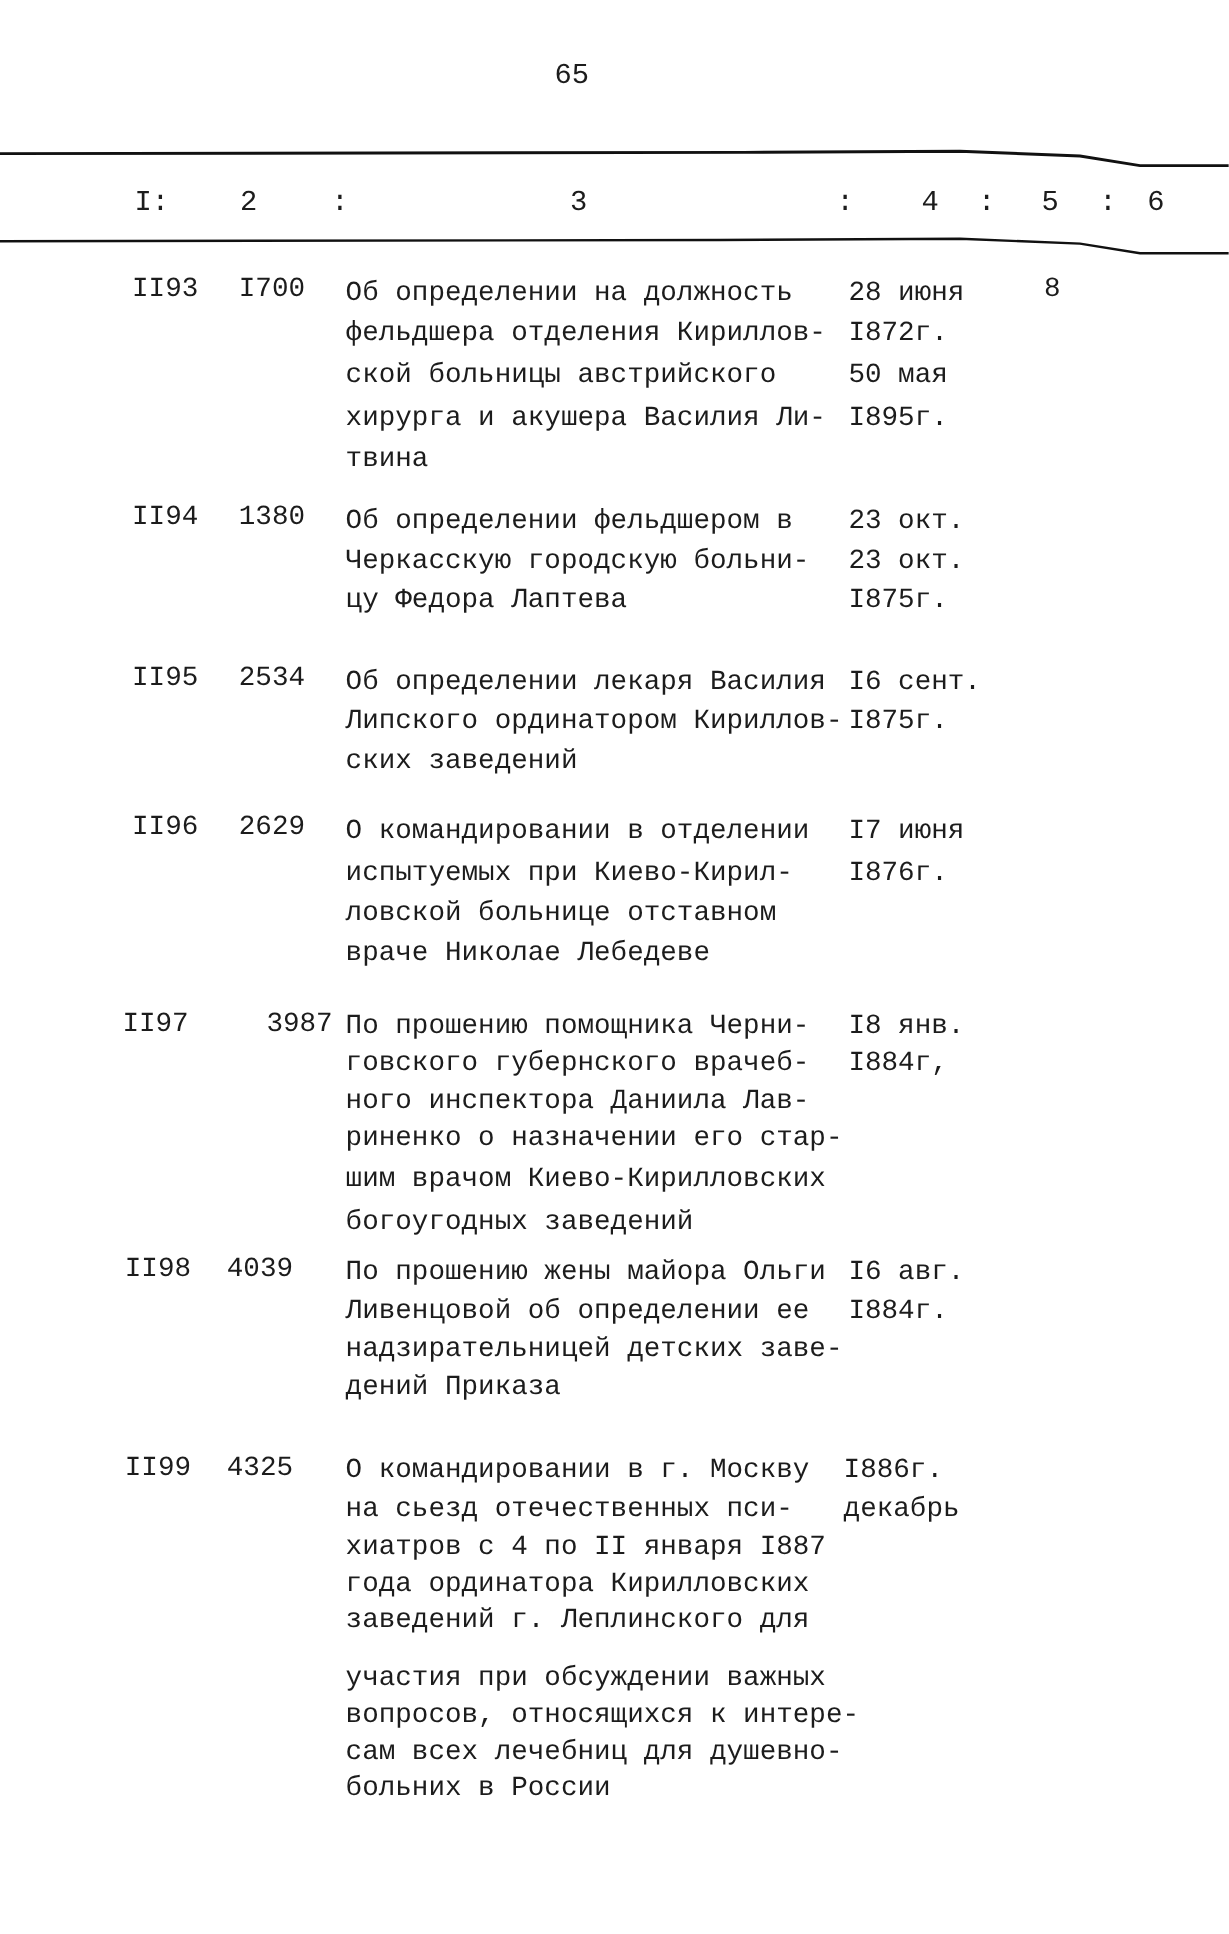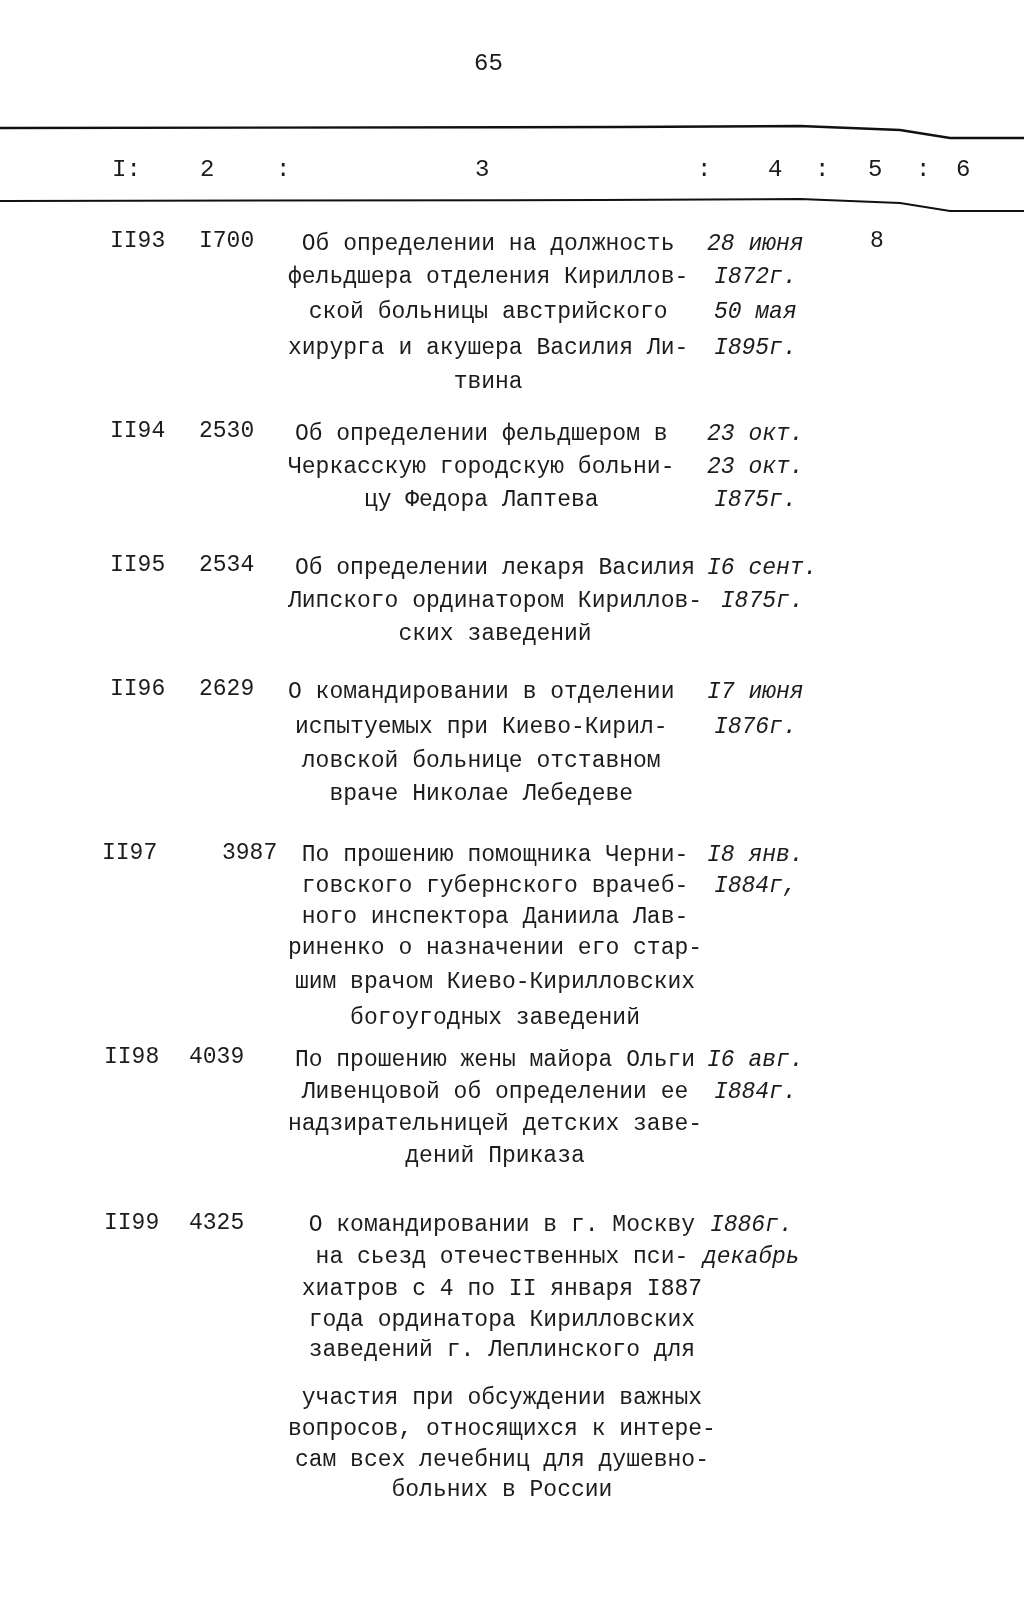--- a/index.html
+++ b/index.html
@@ -14,21 +14,20 @@
       overflow: hidden;
       font-family: "Liberation Mono", "DejaVu Sans Mono", monospace;
       color: #1c1c1c;
     }
     .page-number {
       position: absolute;
       top: 50px;
       left: 462px;
       font-size: 24px;
       letter-spacing: 0px;
-      margin-left: 12px;
     }
     .rule {
       position: absolute;
       left: 0;
       width: 1024px;
       height: 40px;
     }
     .rule svg { display: block; }
     .header-row {
       position: absolute;
@@ -44,28 +43,27 @@
     }
     .entry {
       position: absolute;
       left: 0;
       width: 1024px;
       font-size: 23px;
     }
     .entry .c1 { position: absolute; left: 110px; top: 0; }
     .entry .c2 { position: absolute; left: 199px; top: 0; }
     .entry .c3 { position: absolute; left: 288px; top: 0; }
-    .entry .c4 { position: absolute; left: 707px; top: 0; font-style: italic; }
+    .entry .c4 { position: absolute; left: 707px; top: 0; }
     .entry .c5 { position: absolute; left: 870px; top: 0; }
     .entry .line {
       display: block;
       height: 33px;
       line-height: 33px;
       white-space: pre;
-      text-align: center;
     }
     .entry .line.tall { height: 36px; line-height: 36px; }
   </style>
 </head>
 <body>
 
 <div class="page-number">65</div>
 
 <div class="rule" style="top:110px;">
   <svg width="1024" height="40" viewBox="0 0 1024 40">
@@ -106,21 +104,21 @@
     <span class="line">28 июня</span>
     <span class="line">I872г.</span>
     <span class="line tall">50 мая</span>
     <span class="line tall">I895г.</span>
   </div>
   <span class="c5">8</span>
 </div>
 
 <div class="entry" style="top:418px;">
   <span class="c1">II94</span>
-  <span class="c2">2530</span>
+  <span class="c2">1380</span>
   <div class="c3">
     <span class="line">Об определении фельдшером в</span>
     <span class="line">Черкасскую городскую больни-</span>
     <span class="line">цу Федора Лаптева</span>
   </div>
   <div class="c4">
     <span class="line">23 окт.</span>
     <span class="line">23 окт.</span>
     <span class="line">I875г.</span>
   </div>

